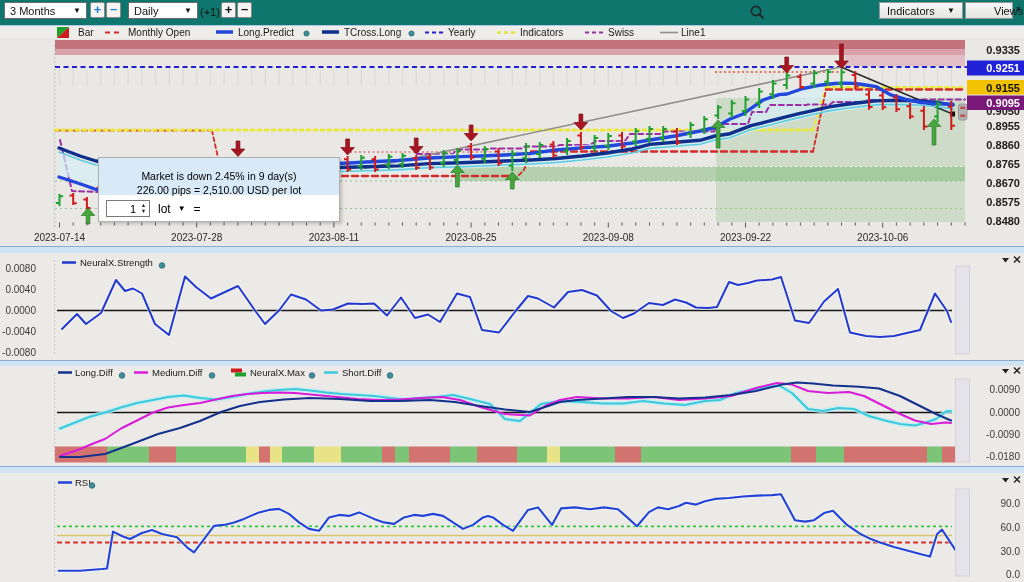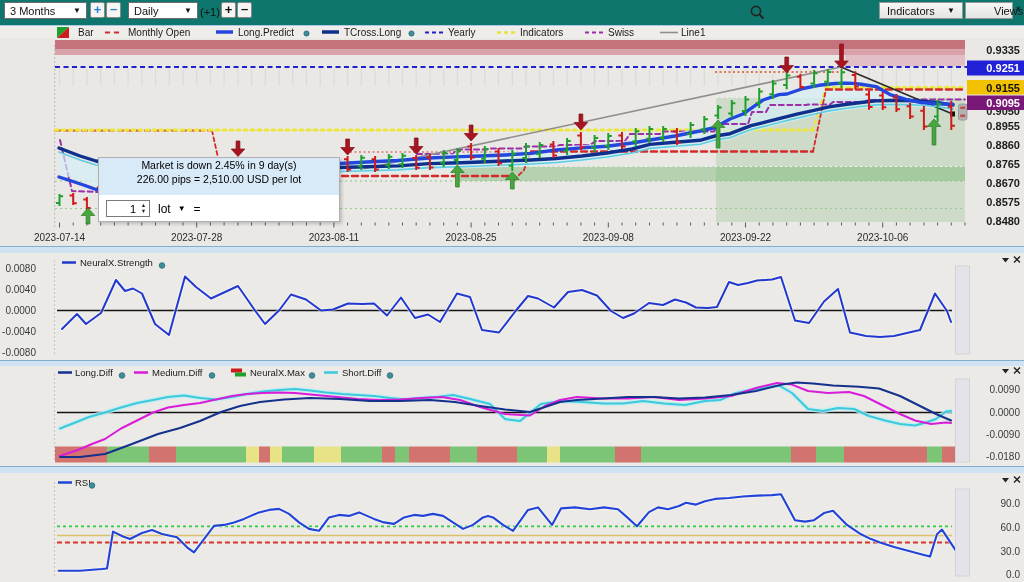--- a/index.html
+++ b/index.html
@@ -8,21 +8,21 @@
 .dd { position:absolute; background:#fff; border:1px solid #6b6b6b; font-size:11px; color:#111; display:flex; align-items:center; padding:0 5px; }
 .dd .arr { margin-left:auto; font-size:8px; color:#111; }
 .sqbtn { position:absolute; width:15px; height:16px; background:#f6f5f4; border:1px solid #8a8a8a; font-size:13px; font-weight:700; text-align:center; line-height:14px; border-radius:2px; }
 .gbtn { position:absolute; height:17px; background:linear-gradient(#f8f8f8,#e4e4e2); border:1px solid #979797; font-size:11px; color:#111; display:flex; align-items:center; padding:0 7px; }
 .legend { position:absolute; left:0; top:27px; width:1024px; height:11px; background:#efedea; }
 .legend span { position:absolute; top:0px; font-size:10px; color:#1a1a1a; white-space:nowrap; }
 .chart { position:absolute; left:0; top:38px; width:1024px; height:209px; background:#e9e8e5; }
 .split { position:absolute; left:0; width:1024px; background:#cfe3f2; border-top:1px solid #85aece; border-bottom:1px solid #85aece; }
 .panel { position:absolute; left:0; width:1024px; background:#ebeae7; }
 .tip { position:absolute; left:98px; top:119px; width:242px; height:65px; border:1px solid #b0b0b0; background:#fff; box-shadow:2px 2px 3px rgba(0,0,0,0.18); font-size:10.5px; color:#000; }
-.tip .top { height:37px; background:#d8e9f8; text-align:center; padding-top:1px; line-height:13.5px; }
+.tip .top { height:37px; background:#d8e9f8; text-align:center; padding-top:12px; line-height:13.5px; }
 .tip .row { display:flex; align-items:center; height:27px; padding-left:7px; }
 .spin { width:44px; height:17px; border:1px solid #7a7a7a; background:#fff; font-size:11px; display:flex; align-items:center; }
 .spin .num { flex:1; text-align:right; padding-right:2px; }
 .spin .ud { width:11px; font-size:5.5px; line-height:5.5px; color:#222; text-align:center; }
 .profit { color:#1f9e72; font-size:17px; margin-left:4px; white-space:nowrap; }
 </style></head>
 <body>
 <div class="toolbar">
   <div class="dd" style="left:4px;top:2px;width:83px;height:17px;">3 Months<span class="arr">▼</span></div>
   <div class="sqbtn" style="left:90px;top:2px;color:#1e7fd8;">+</div>

